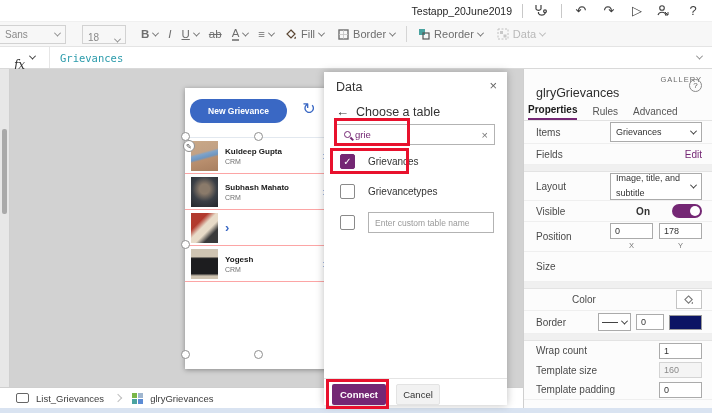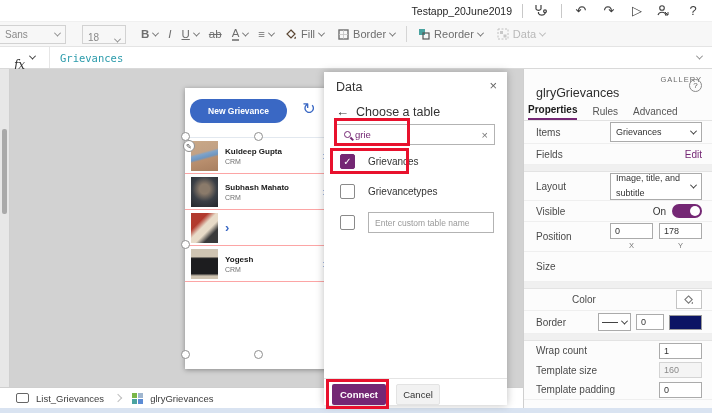--- a/index.html
+++ b/index.html
@@ -96,21 +96,21 @@
   .rp-tab { font-size:10px; color:#555; padding-bottom:3px; cursor:pointer; }
   .rp-tab.active { font-weight:bold; color:#1a1a1a; border-bottom:2px solid #742774; }
   .prow { display:flex; align-items:center; padding:0 10px 0 12px; border-bottom:1px solid #efefef; }
   .prow .lbl { flex:1; font-size:10px; color:#4a4a4a; }
   .ctrl { display:flex; justify-content:flex-end; align-items:center; }
   .gap-band { height:7px; background:#f0f0f0; border-bottom:1px solid #e3e3e3; }
   .pselect { width:92px; height:20px; border:1px solid #ababab; background:#fff; display:flex; align-items:center; font-size:9px; color:#333; padding:0 5px; cursor:pointer; }
   .pselect .grow { flex:1; }
   .pselect.tall { height:27px; line-height:15px; }
   .edit-link { color:#742774; font-size:10px; cursor:pointer; }
-  .toggle-wrap { display:flex; align-items:center; gap:6px; }
+  .toggle-wrap { display:flex; align-items:center; gap:22px;font-weight:bold; }
   .toggle { width:30px; height:14px; border-radius:8px; background:#742774; position:relative; cursor:pointer; }
   .toggle::after { content:''; position:absolute; right:2px; top:2px; width:10px; height:10px; border-radius:50%; background:#fff; }
   .pair { display:flex; gap:6px; }
   .fld { display:flex; flex-direction:column; align-items:center; }
   input.num { width:43px; height:16px; border:1px solid #ababab; font-size:9px; padding:0 4px; outline:none; color:#333; background:#fff; }
   input.num:disabled { background:#f4f4f4; color:#8a8a8a; border-color:#d4d4d4; }
   .cap { font-size:7.5px; color:#777; margin-top:2px; }
   .color-btn { width:26px; height:19px; border:1px solid #c4c4c4; background:#fff; display:flex; align-items:center; justify-content:center; cursor:pointer; }
   .line-sel { width:33px; height:18px; border:1px solid #ababab; background:#fff; display:flex; align-items:center; font-size:9px; color:#333; padding:0 3px; cursor:pointer; }
   .dash { flex:1; border-top:1px solid #444; }

